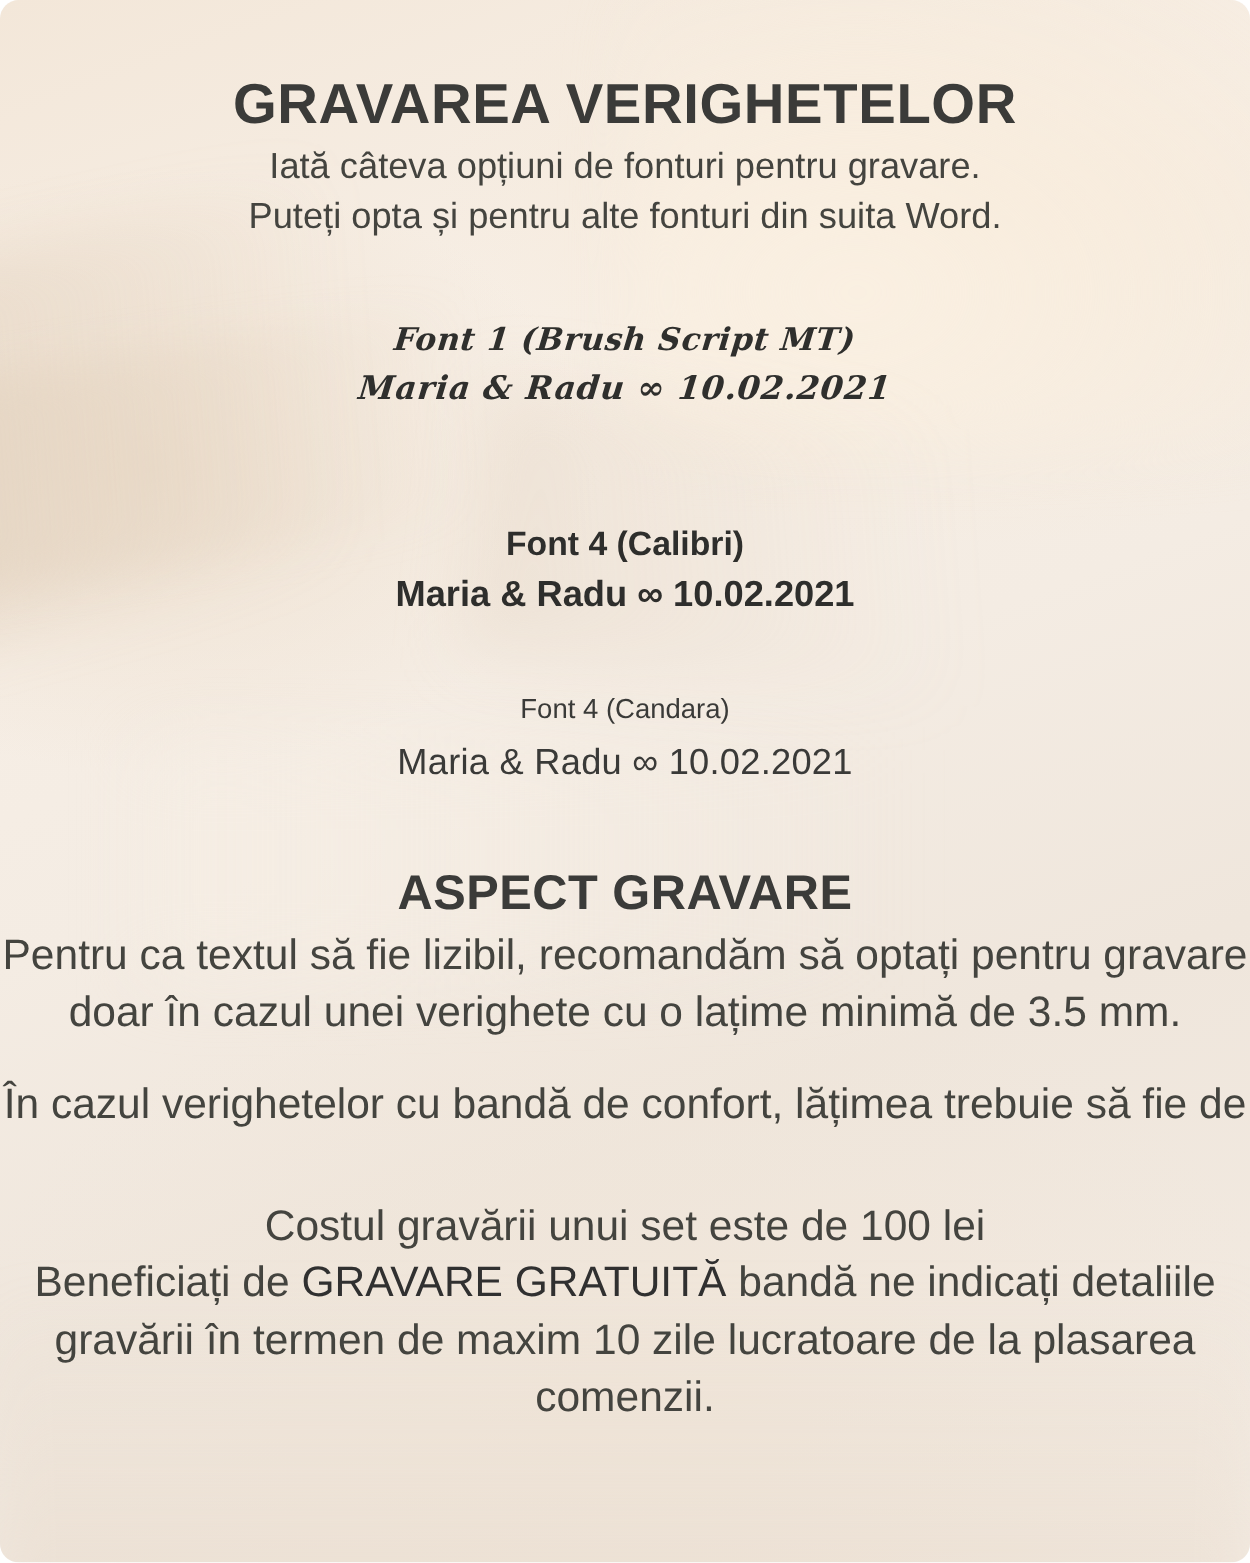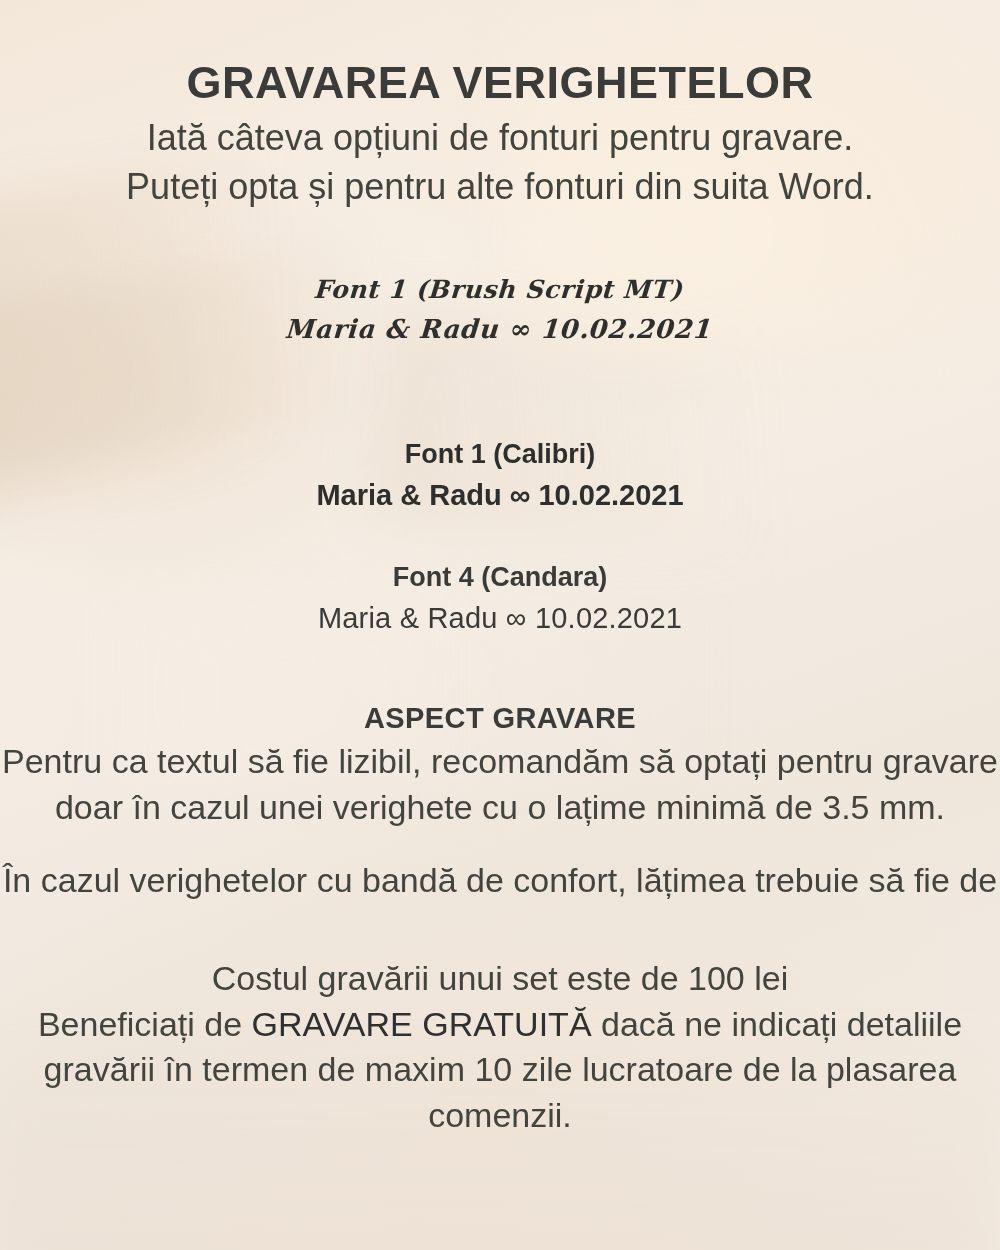--- a/index.html
+++ b/index.html
@@ -16,20 +16,21 @@
   .page {
     position: relative;
     width: 1000px;
     height: 1250px;
     background:
       radial-gradient(ellipse 700px 420px at 78% 14%, rgba(246,232,214,0.85) 0%, rgba(246,232,214,0) 62%),
       radial-gradient(ellipse 560px 380px at 12% 30%, rgba(236,221,203,0.75) 0%, rgba(236,221,203,0) 64%),
       radial-gradient(ellipse 760px 500px at 50% 88%, rgba(240,229,216,0.7) 0%, rgba(240,229,216,0) 70%),
       linear-gradient(160deg, #f3e7d9 0%, #f7efe6 26%, #f4ece3 48%, #efe6dc 68%, #f3ebe2 100%);
     overflow: hidden;
+    border-radius: 15px;
   }
   
   .fold {
     position: absolute;
     pointer-events: none;
   }
   .fold-a {
     left: -140px; top: 150px;
     width: 720px; height: 300px;
     background: linear-gradient(100deg, rgba(214,193,170,0.38) 0%, rgba(214,193,170,0.0) 58%);
@@ -79,21 +80,21 @@
 
   .h1 {
     font-size: 45px;
     letter-spacing: 0.5px;
     font-weight: 700;
     color: #3b3b39;
     line-height: 1.12;
     margin: 0 0 6px 0;
   }
   .sub {
-    font-size: 36px;
+    font-size: 29px;
     line-height: 1.33;
     color: #44443f;
     margin: 0;
     font-weight: 400;
   }
   .sub.second { margin-top: 1px; }
 
   .fontblock { margin-top: 0; }
 
   .brush-title {
@@ -151,37 +152,37 @@
   }
   .calibri-line {
     font-size: 29px;
     font-weight: 700;
     color: #2e2e2c;
     margin: 8px 0 0 0;
     line-height: 1.2;
   }
 
   .candara-title {
-    font-size: 27px;
-    font-weight: 700;
+    font-size: 22px;
+    font-weight: 400;
     color: #3a3a38;
-    margin: 0;
+    margin: 12px;
     line-height: 1.2;
   }
   .candara-line {
     font-size: 29px;
     font-weight: 400;
     color: #3a3a38;
     margin: 8px 0 0 0;
     line-height: 1.2;
     letter-spacing: 0.2px;
   }
 
   .h2 {
-    font-size: 29px;
+    font-size: 39px;
     font-weight: 700;
     letter-spacing: 0.4px;
     color: #3b3b39;
     margin: 0 0 4px 0;
     line-height: 1.15;
   }
   .para {
     font-size: 34px;
     line-height: 1.34;
     color: #44443f;
@@ -222,38 +223,38 @@
       <p class="brush-title">Font 1 (Brush Script MT)</p>
       <p class="brush-line">Maria &amp; Radu ∞ 10.02.2021</p>
     </div>
 
     <div class="sp-2"></div>
 
 
     <div class="sp-3"></div>
 
     <div class="fontblock">
-      <p class="calibri-title">Font 1 (Calibri)</p>
+      <p class="calibri-title">Font 4 (Calibri)</p>
       <p class="calibri-line">Maria &amp; Radu ∞ 10.02.2021</p>
     </div>
 
     <div class="sp-4"></div>
 
     <div class="fontblock">
       <p class="candara-title">Font 4 (Candara)</p>
       <p class="candara-line">Maria &amp; Radu  ∞ 10.02.2021</p>
     </div>
 
     <div class="sp-5"></div>
 
     <h2 class="h2">ASPECT GRAVARE</h2>
     <p class="para">Pentru ca textul să fie lizibil, recomandăm să optați pentru gravare</p>
     <p class="para">doar în cazul unei verighete cu o lațime minimă de 3.5 mm.</p>
     <p class="para gap">În cazul verighetelor cu bandă de confort, lățimea trebuie să fie de</p>
 
     <div class="sp-6"></div>
 
     <p class="para">Costul gravării unui set este de 100 lei</p>
-    <p class="para"><span>Beneficiați de </span><span class="strong-inline">GRAVARE GRATUITĂ</span><span> dacă ne indicați detaliile</span></p>
+    <p class="para"><span>Beneficiați de </span><span class="strong-inline">GRAVARE GRATUITĂ</span><span> bandă ne indicați detaliile</span></p>
     <p class="para">gravării în termen de maxim 10 zile lucratoare de la plasarea comenzii.</p>
 
   </div>
 </div>
 
 </body></html>

